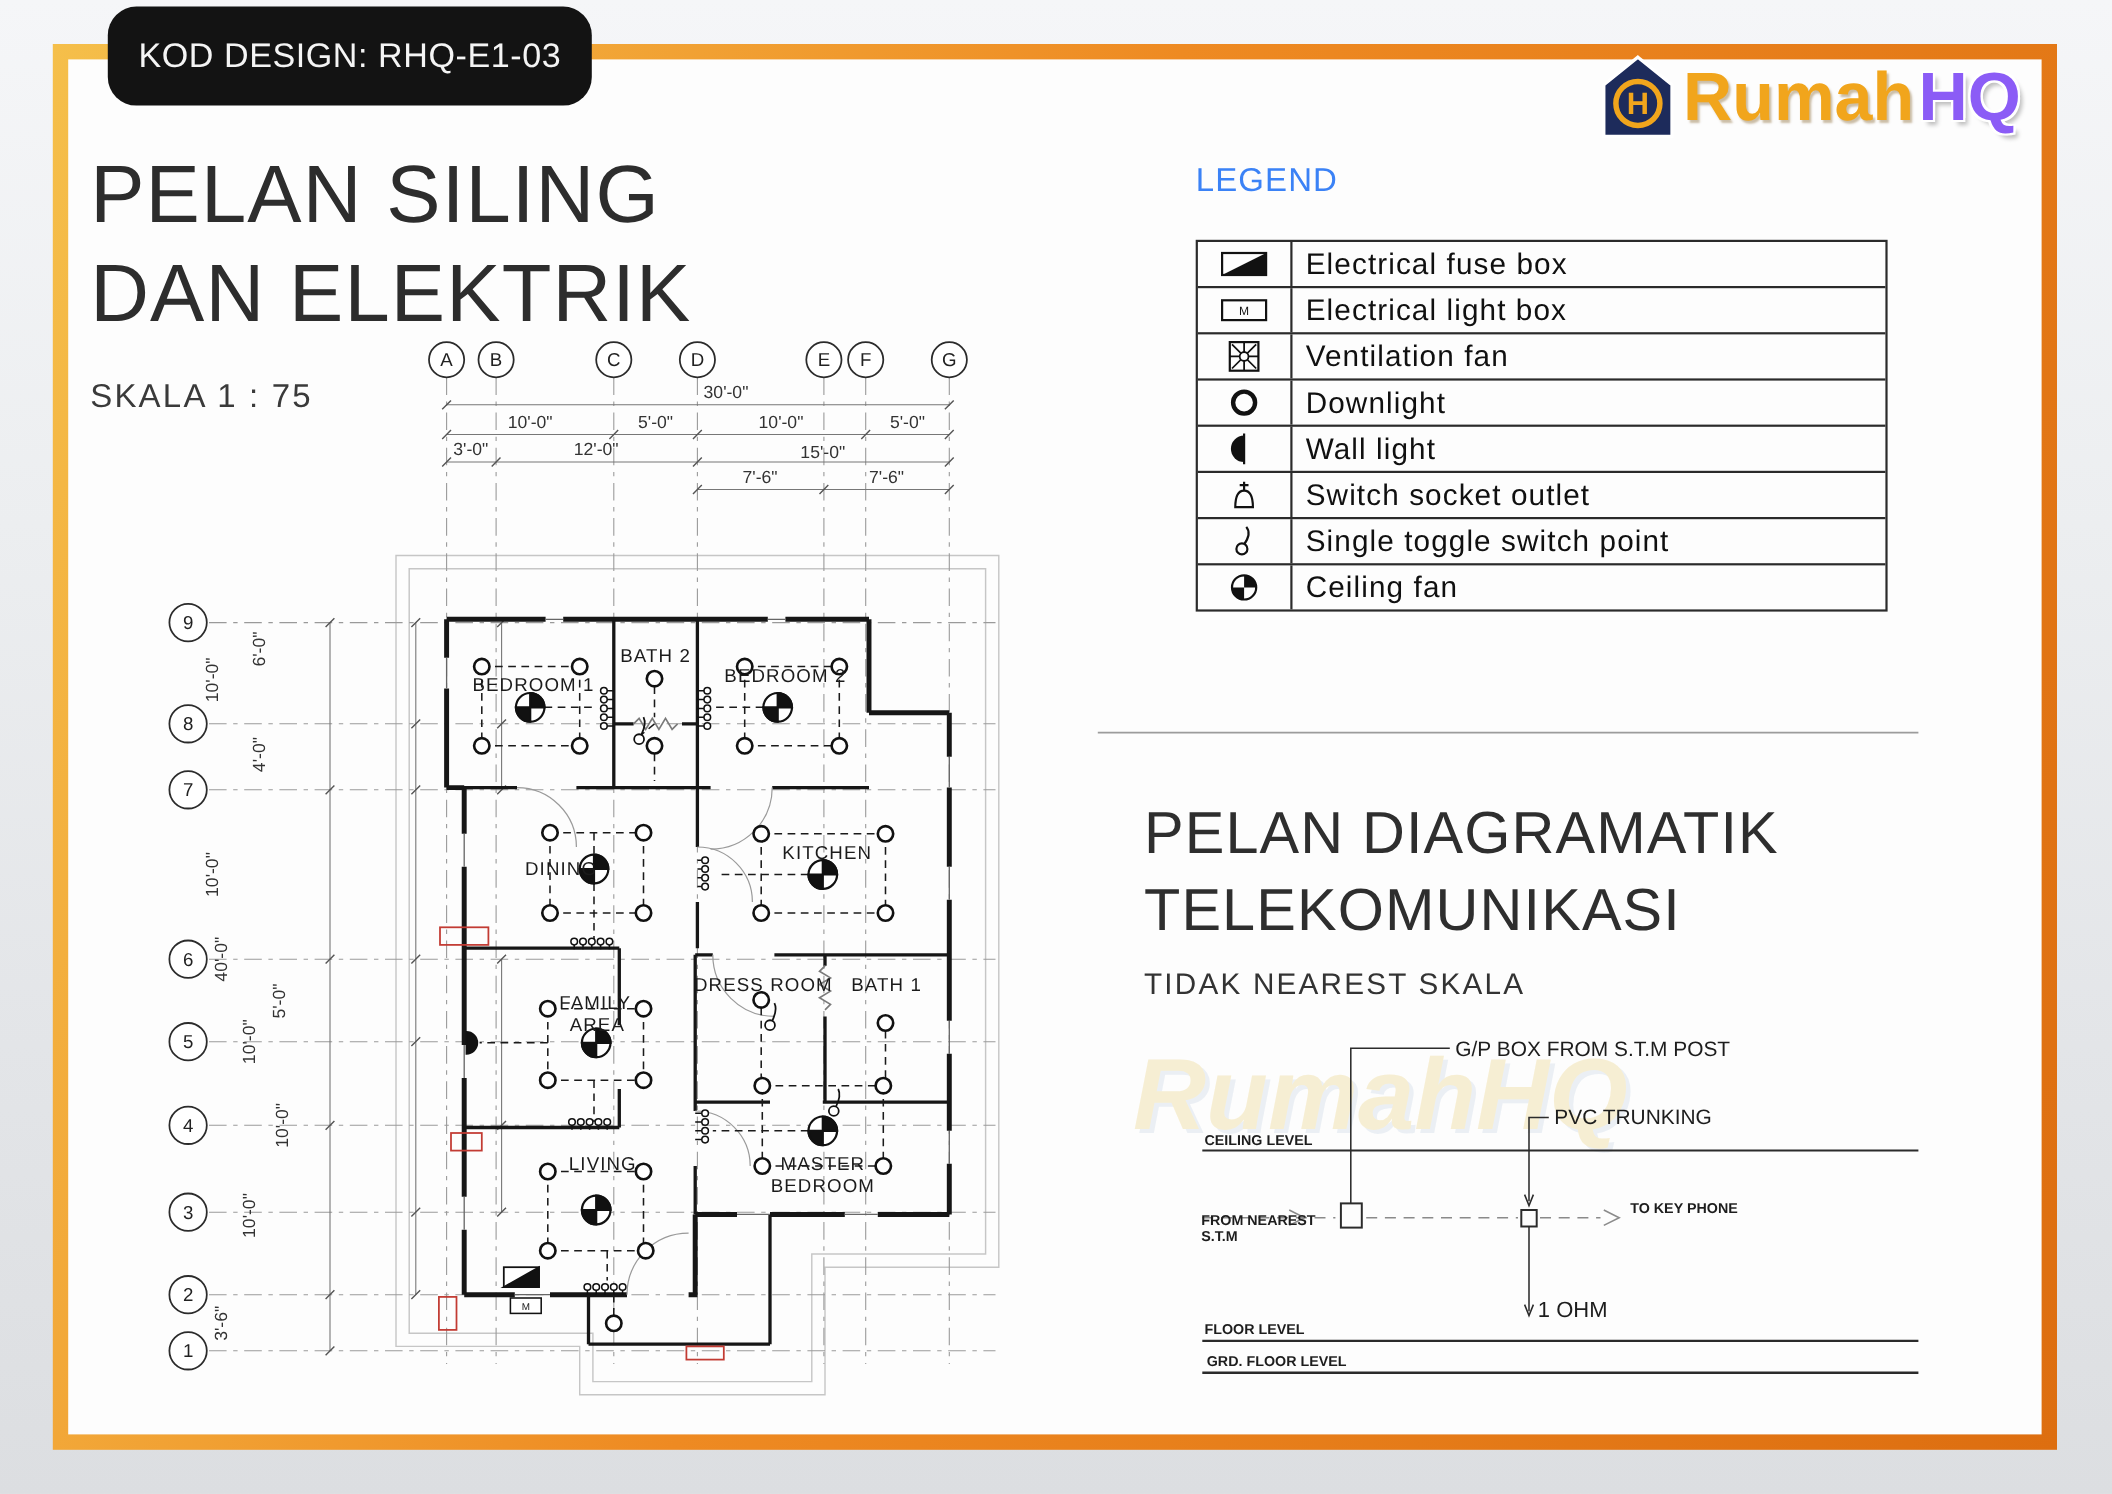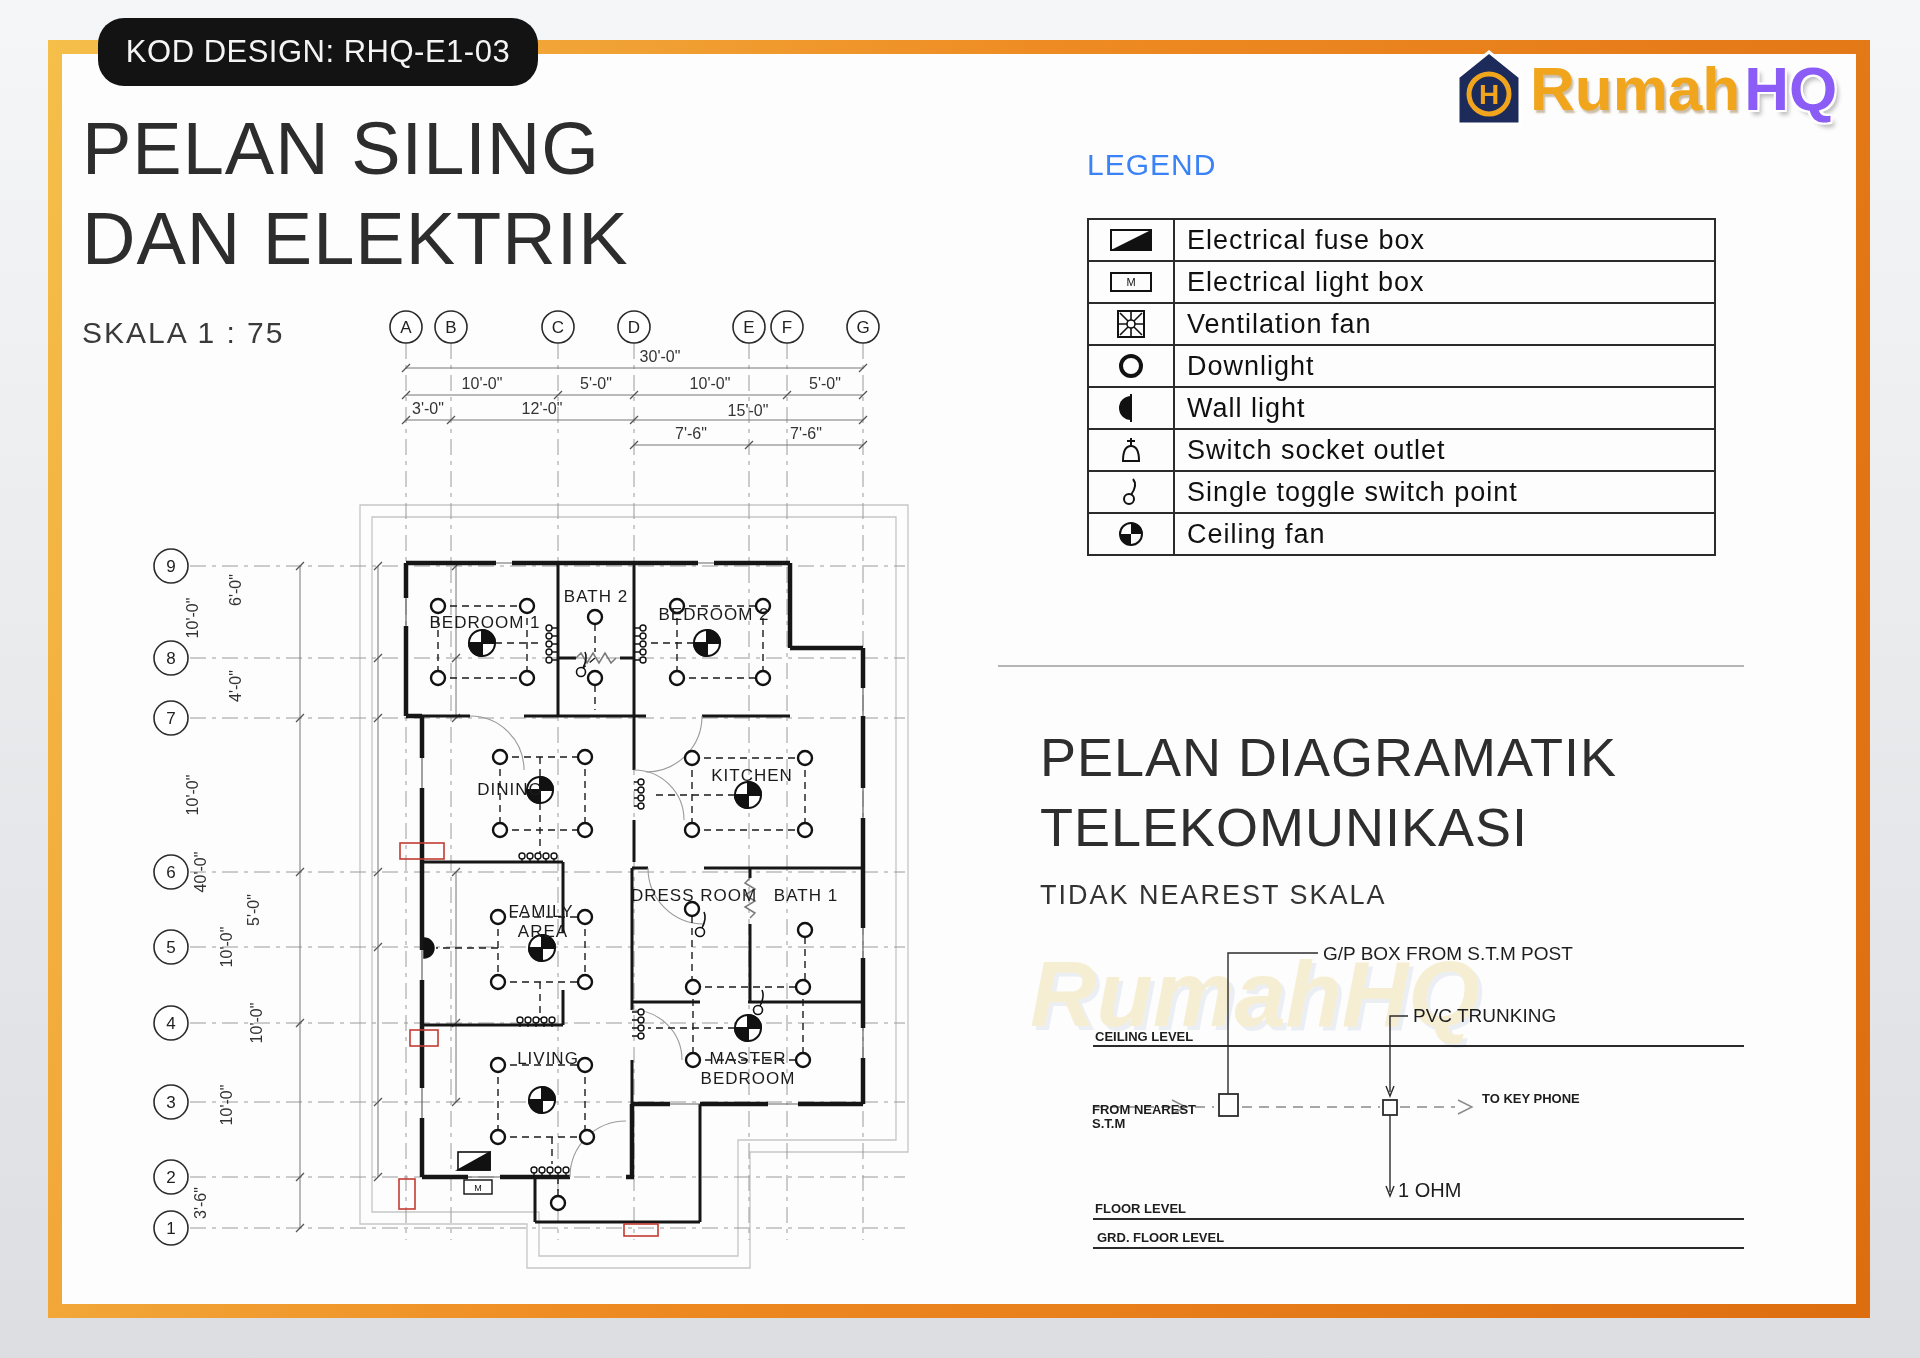--- a/index.html
+++ b/index.html
@@ -4,25 +4,25 @@
 <style>
   html,body{margin:0;padding:0;width:1920px;height:1358px;overflow:hidden;
     font-family:"Liberation Sans",sans-serif;
     background:linear-gradient(180deg,#f5f6f8 0%,#eceef0 35%,#e3e5e8 70%,#dcdee1 100%);}
   .abs{position:absolute;}
   
   .frame{left:48px;top:40px;width:1822px;height:1278px;
     background:linear-gradient(110deg,#f5bf4a 0%,#ee8a22 45%,#dd6e10 100%);z-index:1;}
   .card{left:14px;top:14px;width:1794px;height:1250px;background:#fdfdfd;}
   
-  .badge{left:98px;top:6px;width:440px;height:68px;background:#131313;border-radius:26px;
-    display:flex;align-items:center;justify-content:center;z-index:6;margin-top:12px;}
+  .badge{left:98px;top:6px;width:440px;height:90px;background:#131313;border-radius:26px;
+    display:flex;align-items:center;justify-content:center;z-index:6;}
   .badge span{color:#f4f4f4;font-size:31px;letter-spacing:.5px;}
   
-  .title-block{left:82px;top:104px;z-index:6;}
+  .title-block{left:82px;top:132px;z-index:6;}
   .title{font-size:74px;line-height:90px;color:#2d2d2d;letter-spacing:1px;}
   .scale{font-size:30px;color:#3a3a3a;margin-top:32px;letter-spacing:2px;}
   
   .logo{left:1456px;top:50px;display:flex;align-items:center;z-index:6;}
   .brand-rumah{font-size:62px;font-weight:bold;color:#F1A51C;margin-left:8px;
     text-shadow:2px 3px 2px rgba(110,70,0,.35);}
   .brand-hq{font-size:62px;font-weight:bold;color:#8b5cf6;margin-left:4px;
     text-shadow:2px 2px 0 #ffffff,-2px -2px 0 #ffffff,2px -2px 0 #ffffff,-2px 2px 0 #ffffff,4px 5px 4px rgba(0,0,0,.25);}
   
   .legend{left:1087px;top:148px;z-index:6;}

